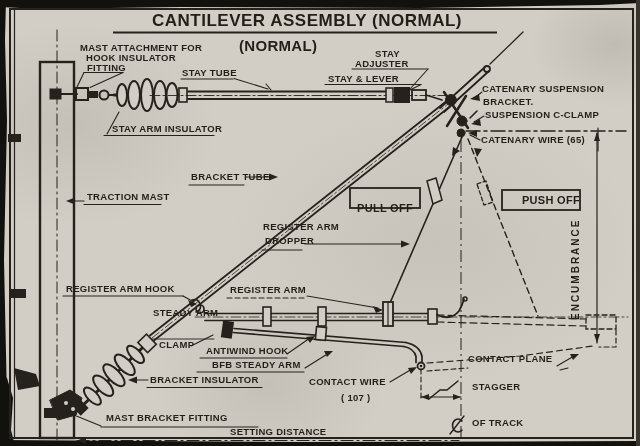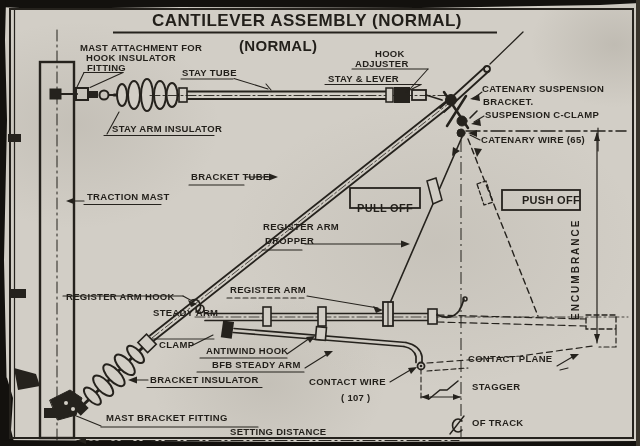--- a/index.html
+++ b/index.html
@@ -269,39 +269,39 @@
 </svg>
 
 <div class="lbl t17 ctr" style="left:118px;top:11px;width:378px;">CANTILEVER ASSEMBLY (NORMAL)</div>
 <div class="lbl t15" style="left:239px;top:38px;">(NORMAL)</div>
 
 <div class="lbl" style="left:80px;top:43px;">MAST ATTACHMENT FOR</div>
 <div class="lbl" style="left:86px;top:53px;">HOOK INSULATOR</div>
 <div class="lbl" style="left:87px;top:62.5px;">FITTING</div>
 
 <div class="lbl" style="left:182px;top:68px;">STAY TUBE</div>
-<div class="lbl" style="left:375px;top:48.5px;">HOOK</div>
+<div class="lbl" style="left:375px;top:48.5px;">STAY</div>
 <div class="lbl" style="left:355px;top:58.5px;">ADJUSTER</div>
 <div class="lbl" style="left:328px;top:73.5px;">STAY &amp; LEVER</div>
 <div class="lbl" style="left:112px;top:124px;">STAY ARM INSULATOR</div>
 
 <div class="lbl" style="left:482px;top:84px;">CATENARY SUSPENSION</div>
 <div class="lbl" style="left:483px;top:96.5px;">BRACKET.</div>
 <div class="lbl" style="left:485px;top:110px;">SUSPENSION C-CLAMP</div>
 <div class="lbl" style="left:481px;top:135px;">CATENARY WIRE (65)</div>
 
 <div class="lbl" style="left:191px;top:172px;">BRACKET TUBE</div>
 <div class="lbl" style="left:87px;top:192px;">TRACTION MAST</div>
 
 <div class="lbl t11 ctr" style="left:350px;top:202px;width:70px;">PULL OFF</div>
 <div class="lbl t11 ctr" style="left:502px;top:194px;width:78px;text-align:right;">PUSH OFF</div>
 
 <div class="lbl" style="left:263px;top:222px;">REGISTER ARM</div>
 <div class="lbl" style="left:265px;top:236px;">DROPPER</div>
-<div class="lbl" style="left:66px;top:284px;margin-top:8px;">REGISTER ARM HOOK</div>
+<div class="lbl" style="left:66px;top:284px;">REGISTER ARM HOOK</div>
 <div class="lbl" style="left:230px;top:285px;">REGISTER ARM</div>
 
 <div class="lbl" style="left:153px;top:308px;">STEADY ARM</div>
 <div class="lbl" style="left:159px;top:340px;">CLAMP</div>
 <div class="lbl" style="left:206px;top:346px;">ANTIWIND HOOK</div>
 <div class="lbl" style="left:212px;top:360px;">BFB STEADY ARM</div>
 <div class="lbl" style="left:150px;top:375px;">BRACKET INSULATOR</div>
 <div class="lbl" style="left:106px;top:413px;">MAST BRACKET FITTING</div>
 
 <div class="lbl" style="left:309px;top:377px;">CONTACT WIRE</div>

